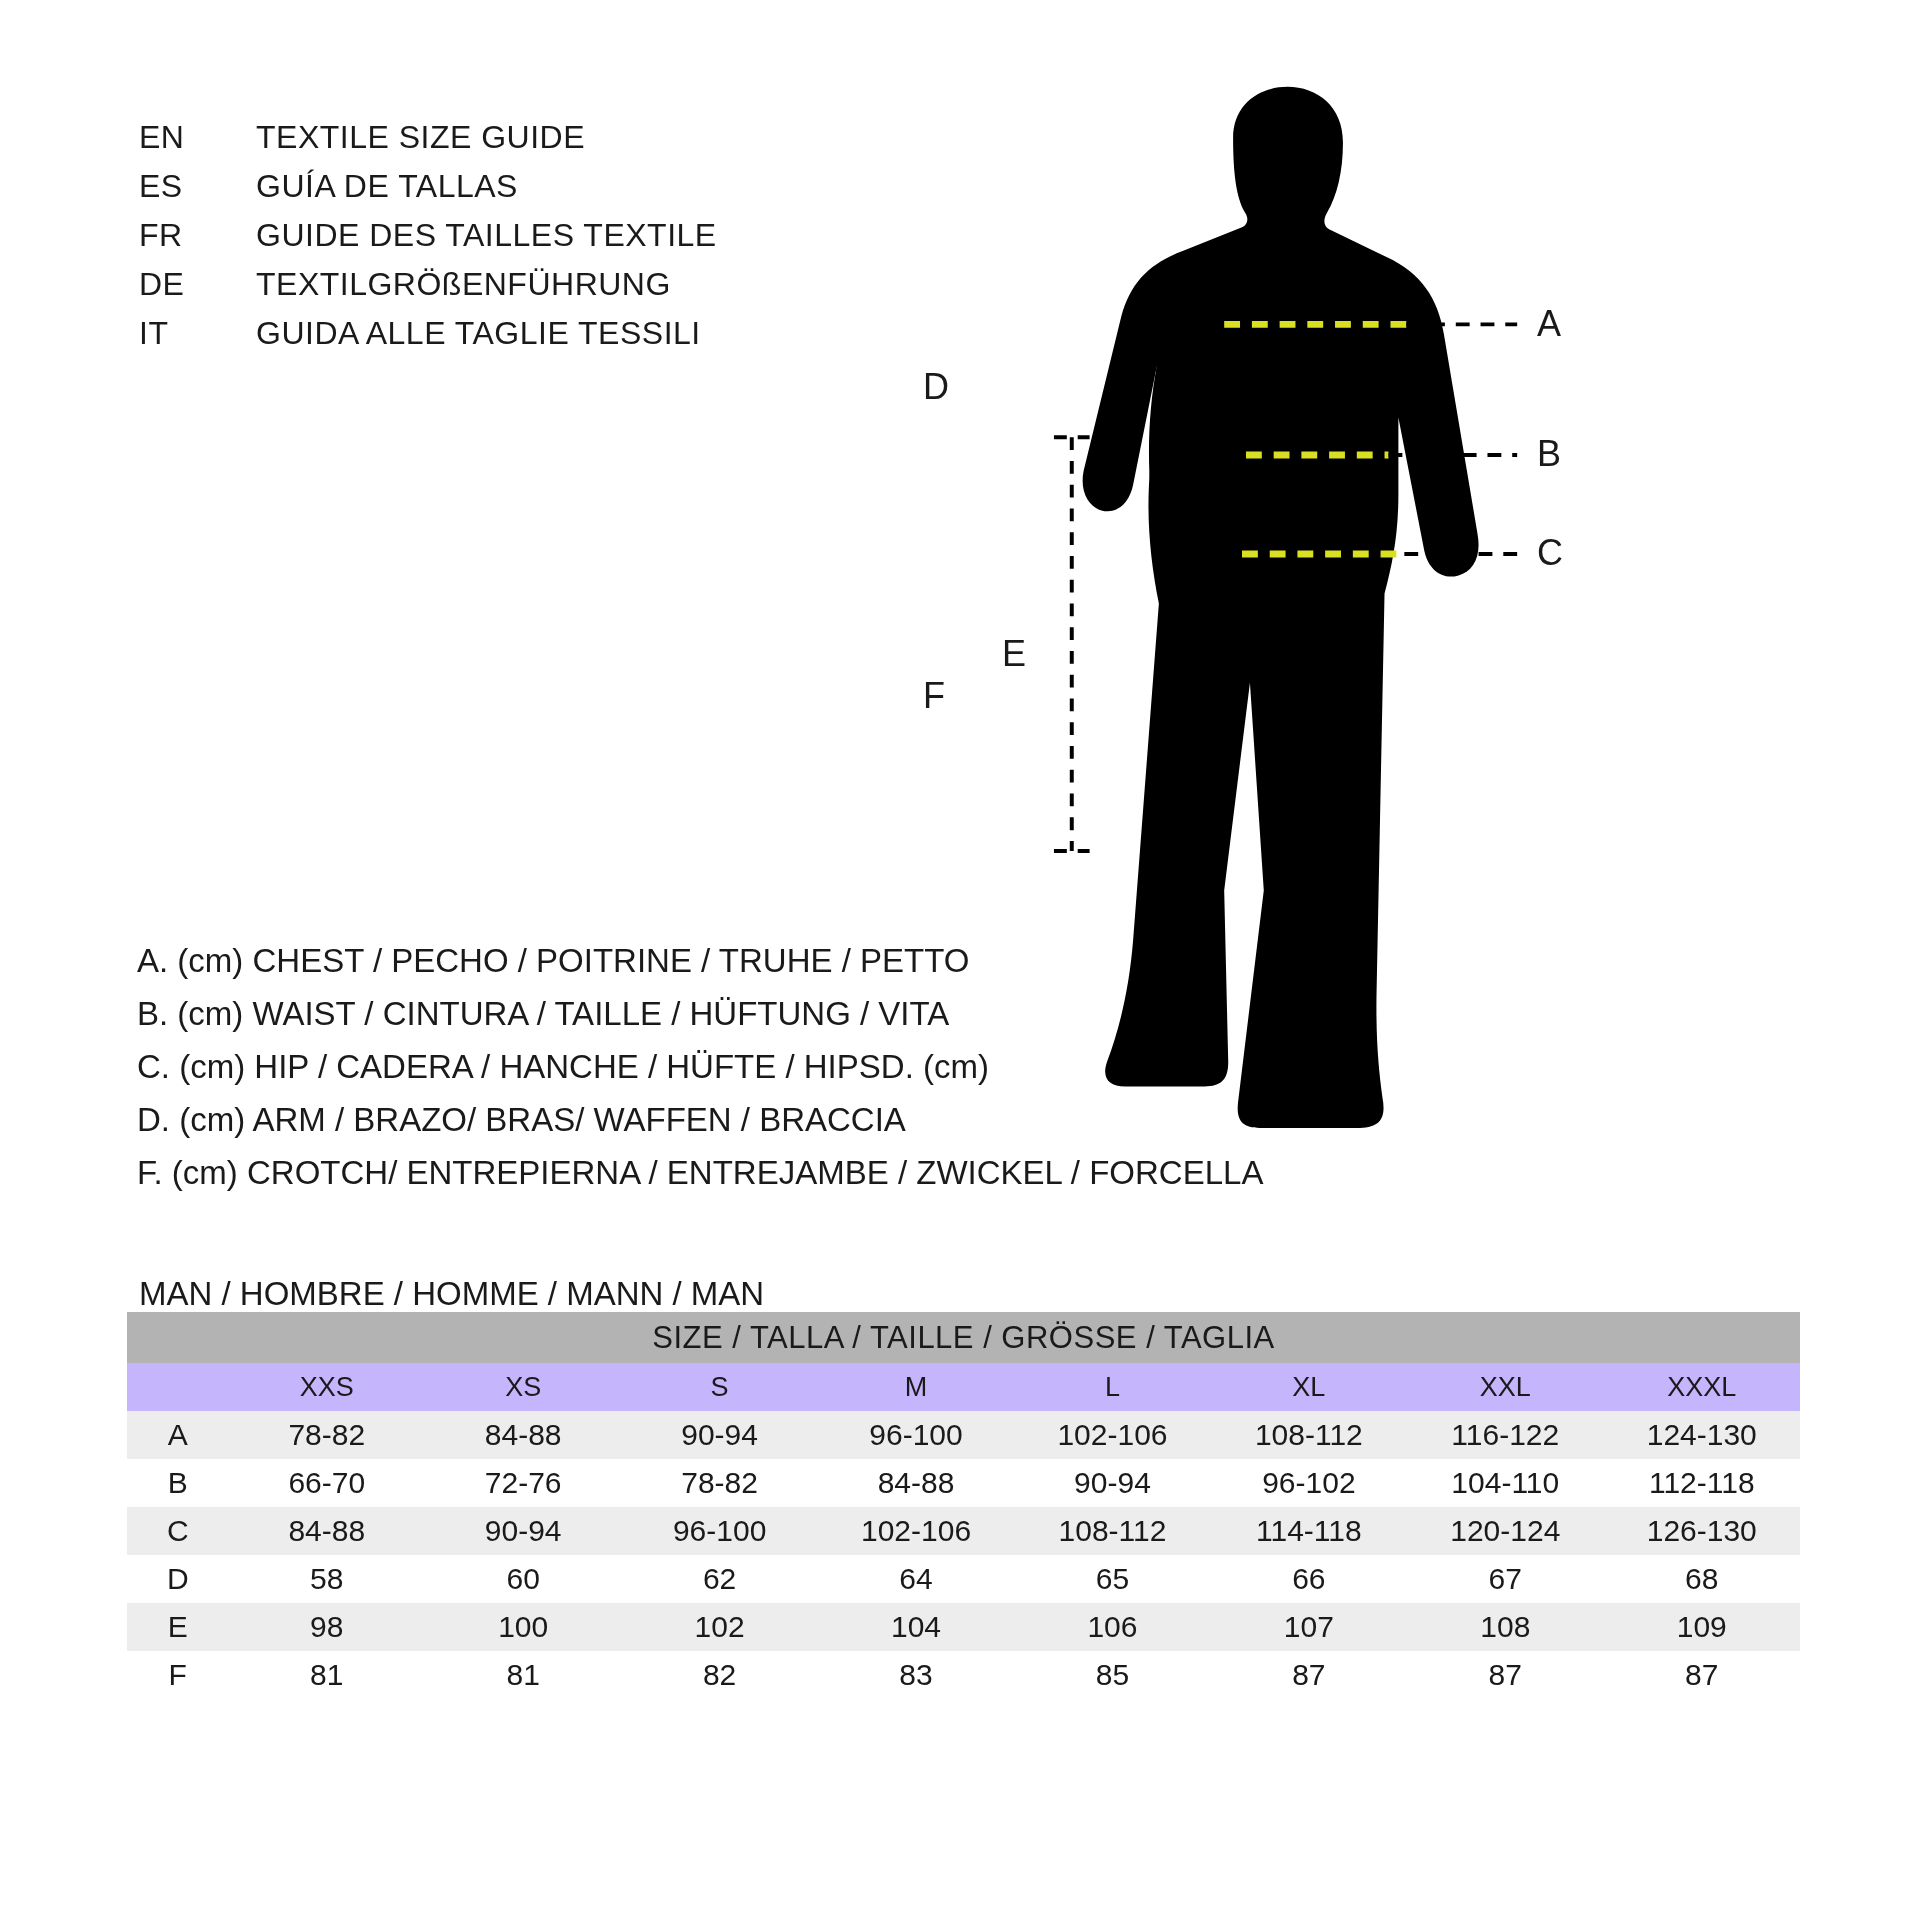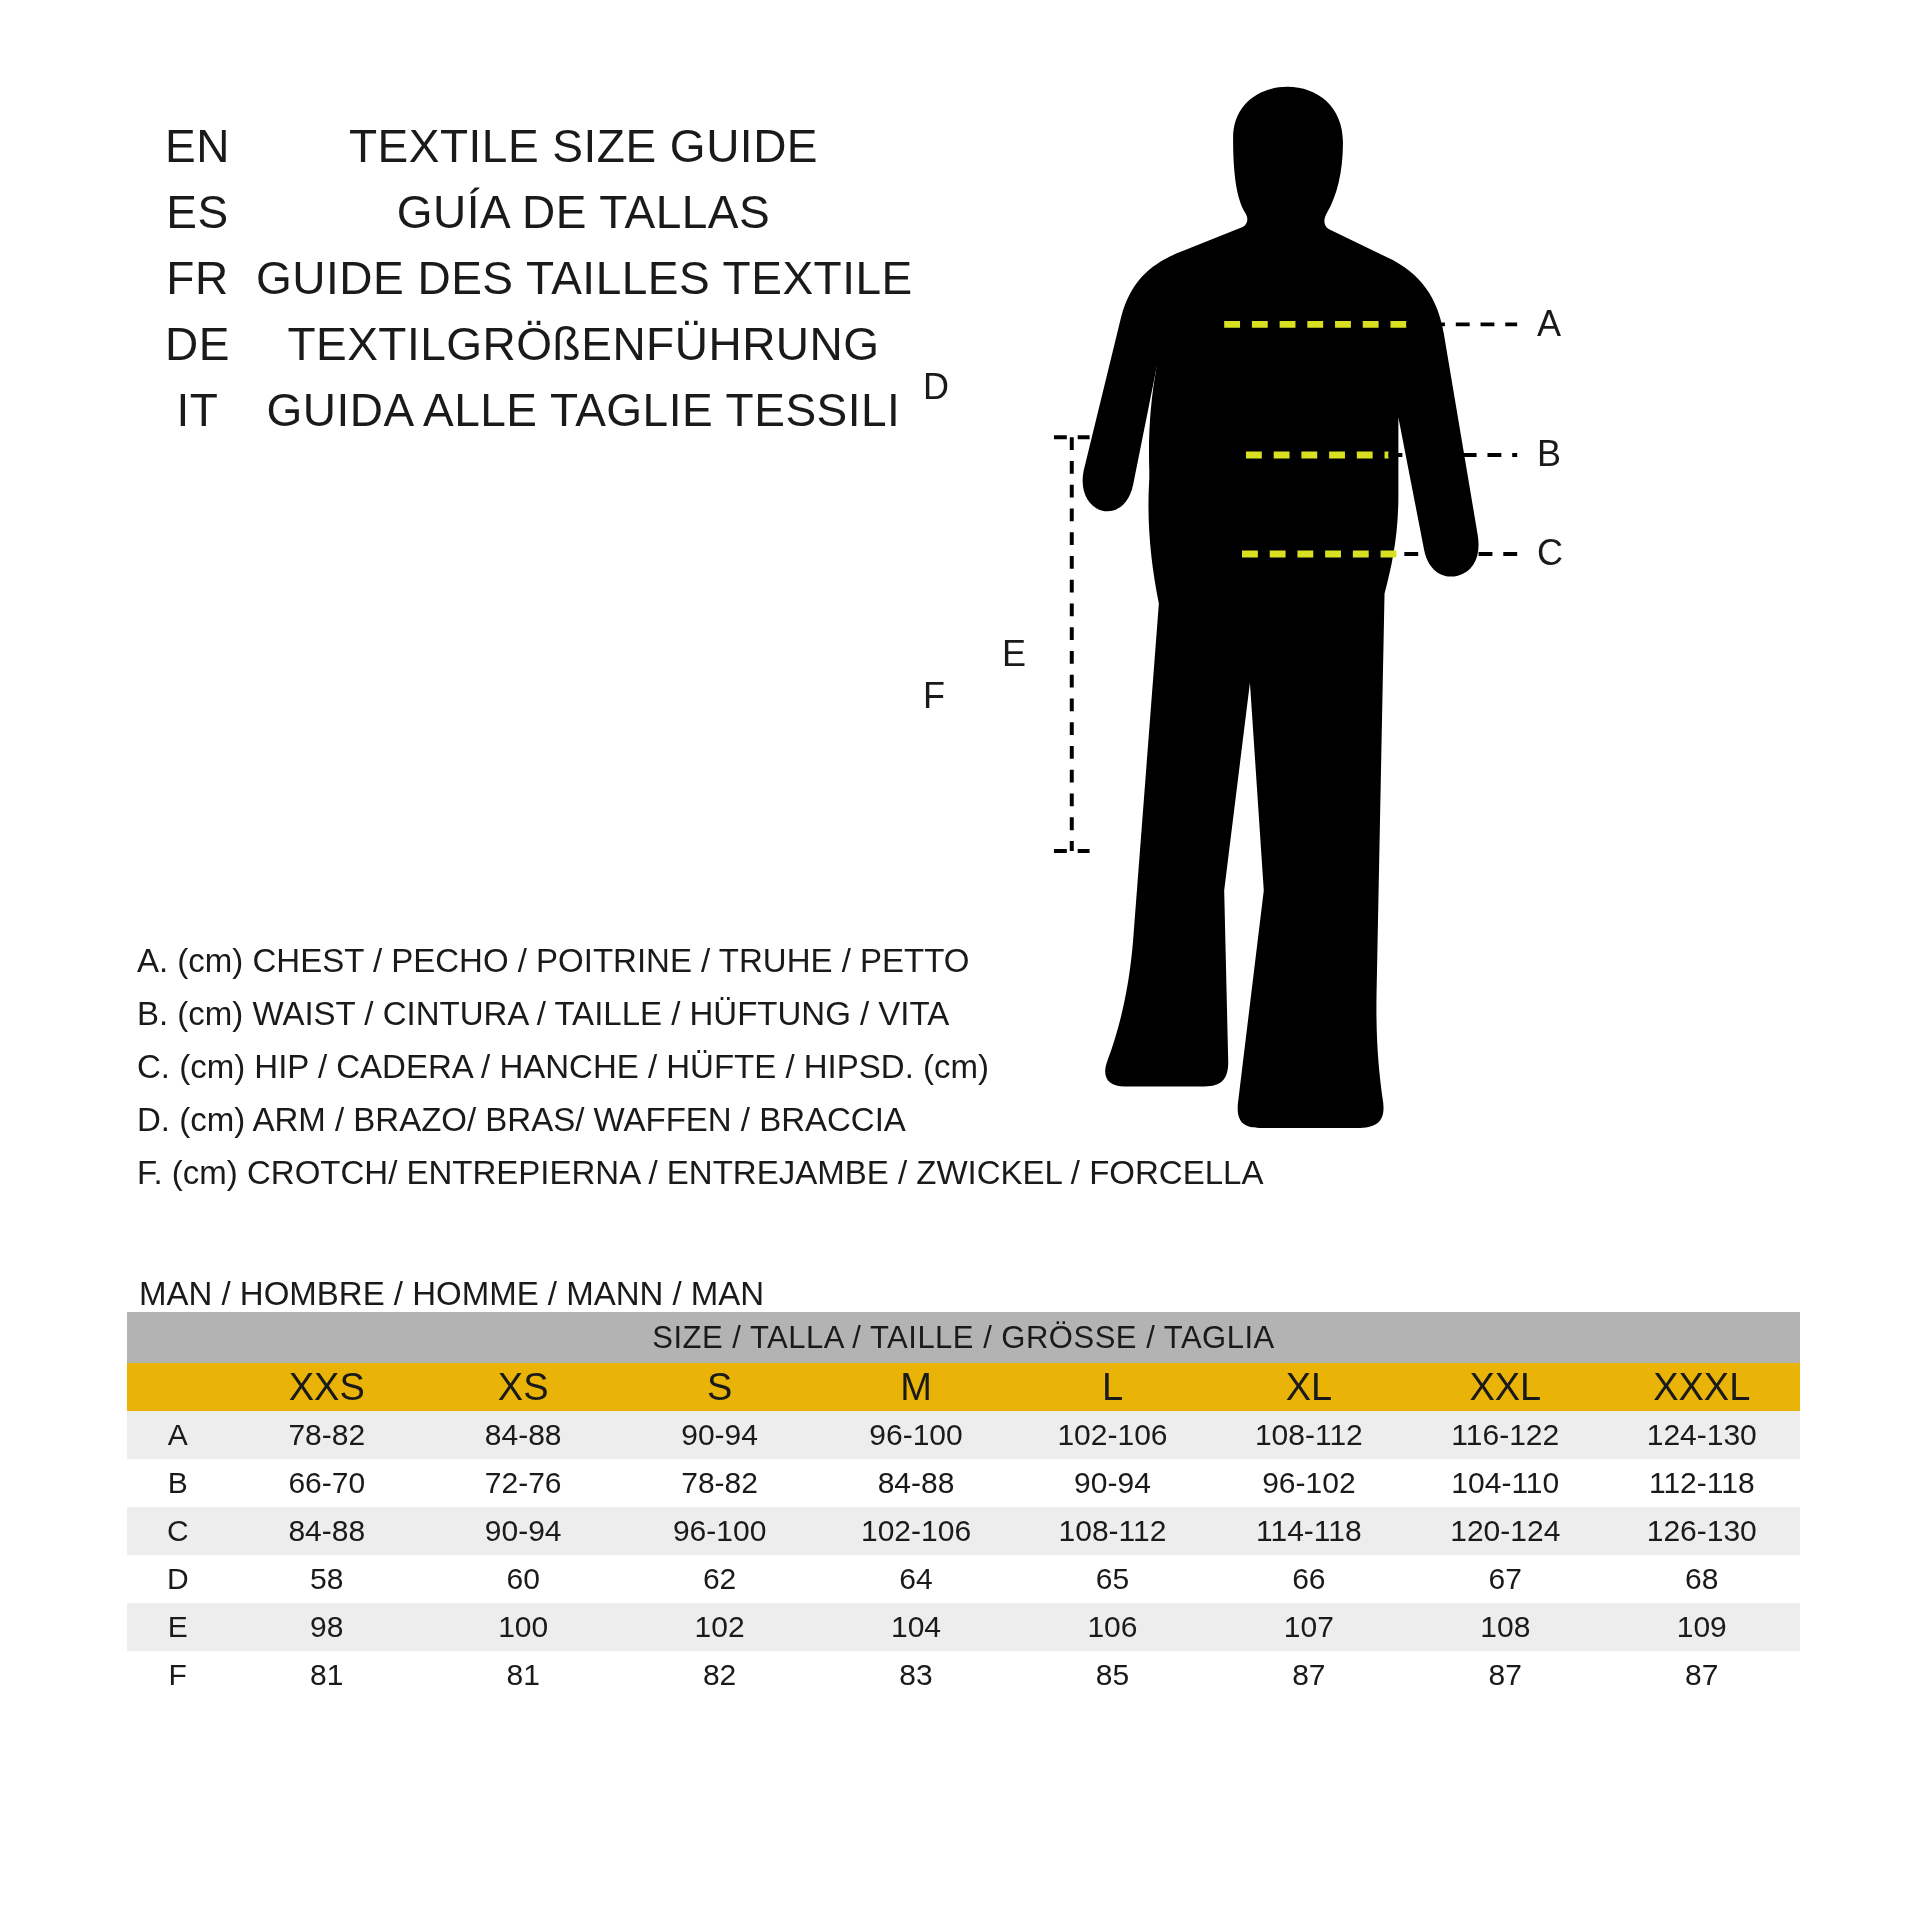--- a/index.html
+++ b/index.html
@@ -19,25 +19,24 @@
   
   .titles {
     position: absolute;
     left: 139px;
     top: 119px;
     width: 772px;
   }
   .title-row {
     display: flex;
     align-items: baseline;
-    font-size: 46px;
+    font-size: 32px;
     letter-spacing: 0.5px;
     margin-bottom: 12px;
     white-space: nowrap;
-    text-align: center;
   }
   .title-lang {
     width: 117px;
     flex: 0 0 117px;
   }
   .title-text {
     flex: 1 1 auto;
   }
 
   
@@ -85,22 +84,22 @@
     height: 51px;
   }
   .row-header td {
     text-align: left;
     padding-left: 14px;
     font-size: 31px;
     letter-spacing: 0.5px;
     color: #111;
   }
   .row-sizes td {
-    background: #eab308;
-    font-size: 38px;
+    background: #c4b5fd;
+    font-size: 27px;
     height: 55px;
   }
   .row-alt td {
     background: #ededed;
   }
   .row-plain td {
     background: #ffffff;
   }
   .col-label {
     width: 91px;

